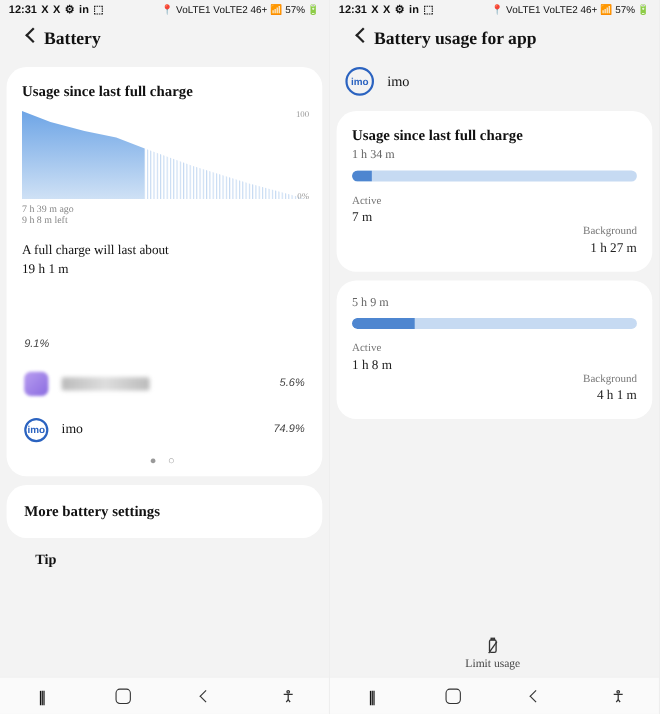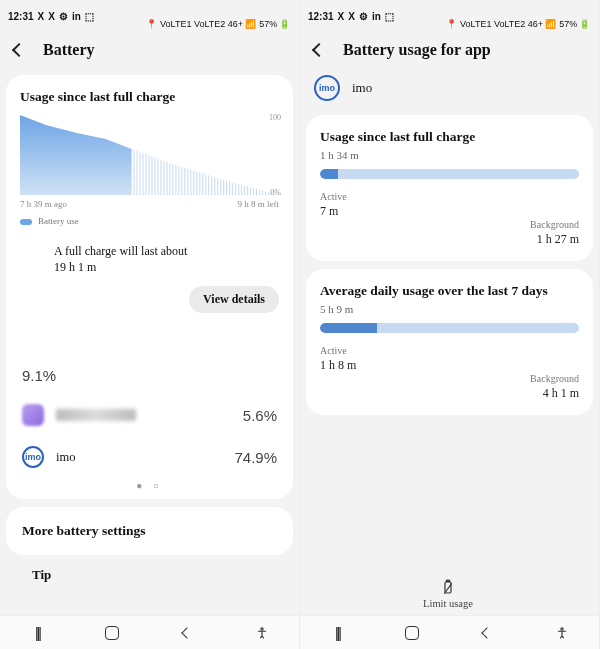--- a/index.html
+++ b/index.html
@@ -22,26 +22,26 @@
   .statusbar {
     display: flex;
     justify-content: space-between;
     align-items: center;
     padding: 3px 8px 2px 8px;
     font-size: 10px;
     font-family: sans-serif;
   }
   .status-left { display:flex; gap:4px; align-items:center; font-weight:600; }
   .status-right { display:flex; gap:3px; align-items:center; font-size:8px; }
-  .status-right span { font-size:9px;margin-top:16px; }
+  .status-right span { font-size:9px; }
   .titlebar {
     display: flex;
-    align-items: center;
-    gap: 19px;
-    padding: 10px 14px 8px 14px;
+    align-items: flex-start;
+    gap: 5px;
+    padding: 10px 14px 8px 25px;
   }
   .chevron {
     width: 10px; height: 10px;
     border-left: 2px solid #222;
     border-bottom: 2px solid #222;
     transform: rotate(45deg);
   }
   .title { font-size: 16px; font-weight: 700; }
   .card {
     background: #fff;
@@ -50,31 +50,31 @@
     padding: 14px 14px;
   }
   .card .head { font-size: 13.5px; font-weight:600; margin-bottom: 4px; }
   .sub { font-size: 11px; color: #666; }
   .chart {
     margin-top: 10px;
     height: 80px;
     position: relative;
   }
   .chart svg { width: 100%; height: 100%; }
-  .chart-labels { display:flex; justify-content:space-between; font-size:9px; color:#888; margin-top:4px;}
+  .chart-labels { display:flex; justify-content:space-between; font-size:9px; color:#888; margin-top:4px;flex-direction:column;}
   .axis-right { position:absolute; right:-2px; font-size:8px; color:#999; }
   .legend { font-size:9px; color:#777; margin-top:6px; line-height:1.5; }
   .legend-row { display:flex; align-items:center; gap:6px; }
   .pill { width:12px; height:6px; border-radius:3px; }
   .pill-solid { background:#6ea5e6; }
   .pill-hatch {
     width:12px; height:6px; border-radius:3px;
     background: repeating-linear-gradient(90deg,#b8d3ef 0 1px, transparent 1px 3px);
   }
-  .note { font-size:12px; margin-top:14px; line-height:1.4;margin-left:34px; }
+  .note { font-size:12px; margin-top:14px; line-height:1.4; }
   .btn {
     margin-top: 10px;
     align-self: flex-end;
     float: right;
     background: #eaeaea;
     border-radius: 16px;
     padding: 6px 14px;
     font-size: 12px;
     font-weight:600;
   }
@@ -85,21 +85,21 @@
   }
   .app-left { display:flex; align-items:center; gap:12px; }
   .app-icon { width:22px; height:22px; border-radius:50%; display:flex; align-items:center; justify-content:center; font-size:12px; font-weight:700; }
   .app-icon.google {
     background: conic-gradient(#ea4335 0 90deg, #fbbc05 90deg 180deg, #34a853 180deg 270deg, #4285f4 270deg 360deg);
   }
   .app-icon.google::after { content:""; width:12px;height:12px;border-radius:50%;background:#fff; }
   .app-icon.blur { background: linear-gradient(135deg,#b89df0,#8a6be0); filter: blur(1.5px); border-radius:6px; }
   .app-icon.imo { border:2px solid #2b63c0; color:#2b63c0; font-size:9px; font-family:sans-serif; }
   .app-name { font-size:12.5px; }
-  .app-pct { font-size:15px; color:#444; font-family:sans-serif; }
+  .app-pct { font-size:10px; color:#444; font-family:sans-serif;font-style:italic; }
   .dots { text-align:center; font-size:10px; color:#999; letter-spacing:4px; margin-top:2px; }
   .row-card { padding:16px 16px; font-size:13.5px; font-weight:600; }
   .tip { padding: 4px 16px 0 32px; font-size:13px; font-weight:600; }
   .navbar {
     position:absolute; bottom:0; left:0; right:0;
     height:34px; background:#fafafa;
     display:flex; justify-content:space-around; align-items:center;
     border-top:1px solid #eee;
   }
   .nav-btn { width:28px; height:18px; display:flex; align-items:center; justify-content:center; }
@@ -172,30 +172,25 @@
         <path d="M0,0 L26,10 L57,18 L86,24 L112,34 L112,80 L0,80 Z" fill="url(#g1)"></path>
 
         <path d="M112,34 L156,50 L208,66 L260,80 L112,80 Z" fill="url(#hatch)"></path>
       </svg>
     </div>
     <div class="chart-labels">
       <span>7 h 39 m ago</span>
       <span>9 h 8 m left</span>
     </div>
     <div class="legend">
-      <div class="legend-row">
-          <div class="pill pill-solid"></div>
-          <span>Battery use</span>
-        </div>
     </div>
     <div class="note">
       <div>A full charge will last about</div>
       <div>19 h 1 m</div>
     </div>
-    <div class="btn">View details</div>
 
     <div class="applist">
       <div class="app-row">
         <div class="app-pct">9.1%</div>
       </div>
       <div class="app-row">
         <div class="app-left">
           <div class="app-icon blur"></div>
           <div class="blurred-name"></div>
         </div>
@@ -270,21 +265,20 @@
         <div class="val">7 m</div>
       </div>
       <div style="text-align:right;">
         <div>Background</div>
         <div class="val">1 h 27 m</div>
       </div>
     </div>
   </div>
 
   <div class="card">
-    <div class="head">Average daily usage over the last 7 days</div>
     <div class="sub">5 h 9 m</div>
     <div class="bar-outer">
       <div class="fill1" style="width:22%"></div>
     </div>
     <div class="stats">
       <div>
         <div>Active</div>
         <div class="val">1 h 8 m</div>
       </div>
       <div style="text-align:right;">

